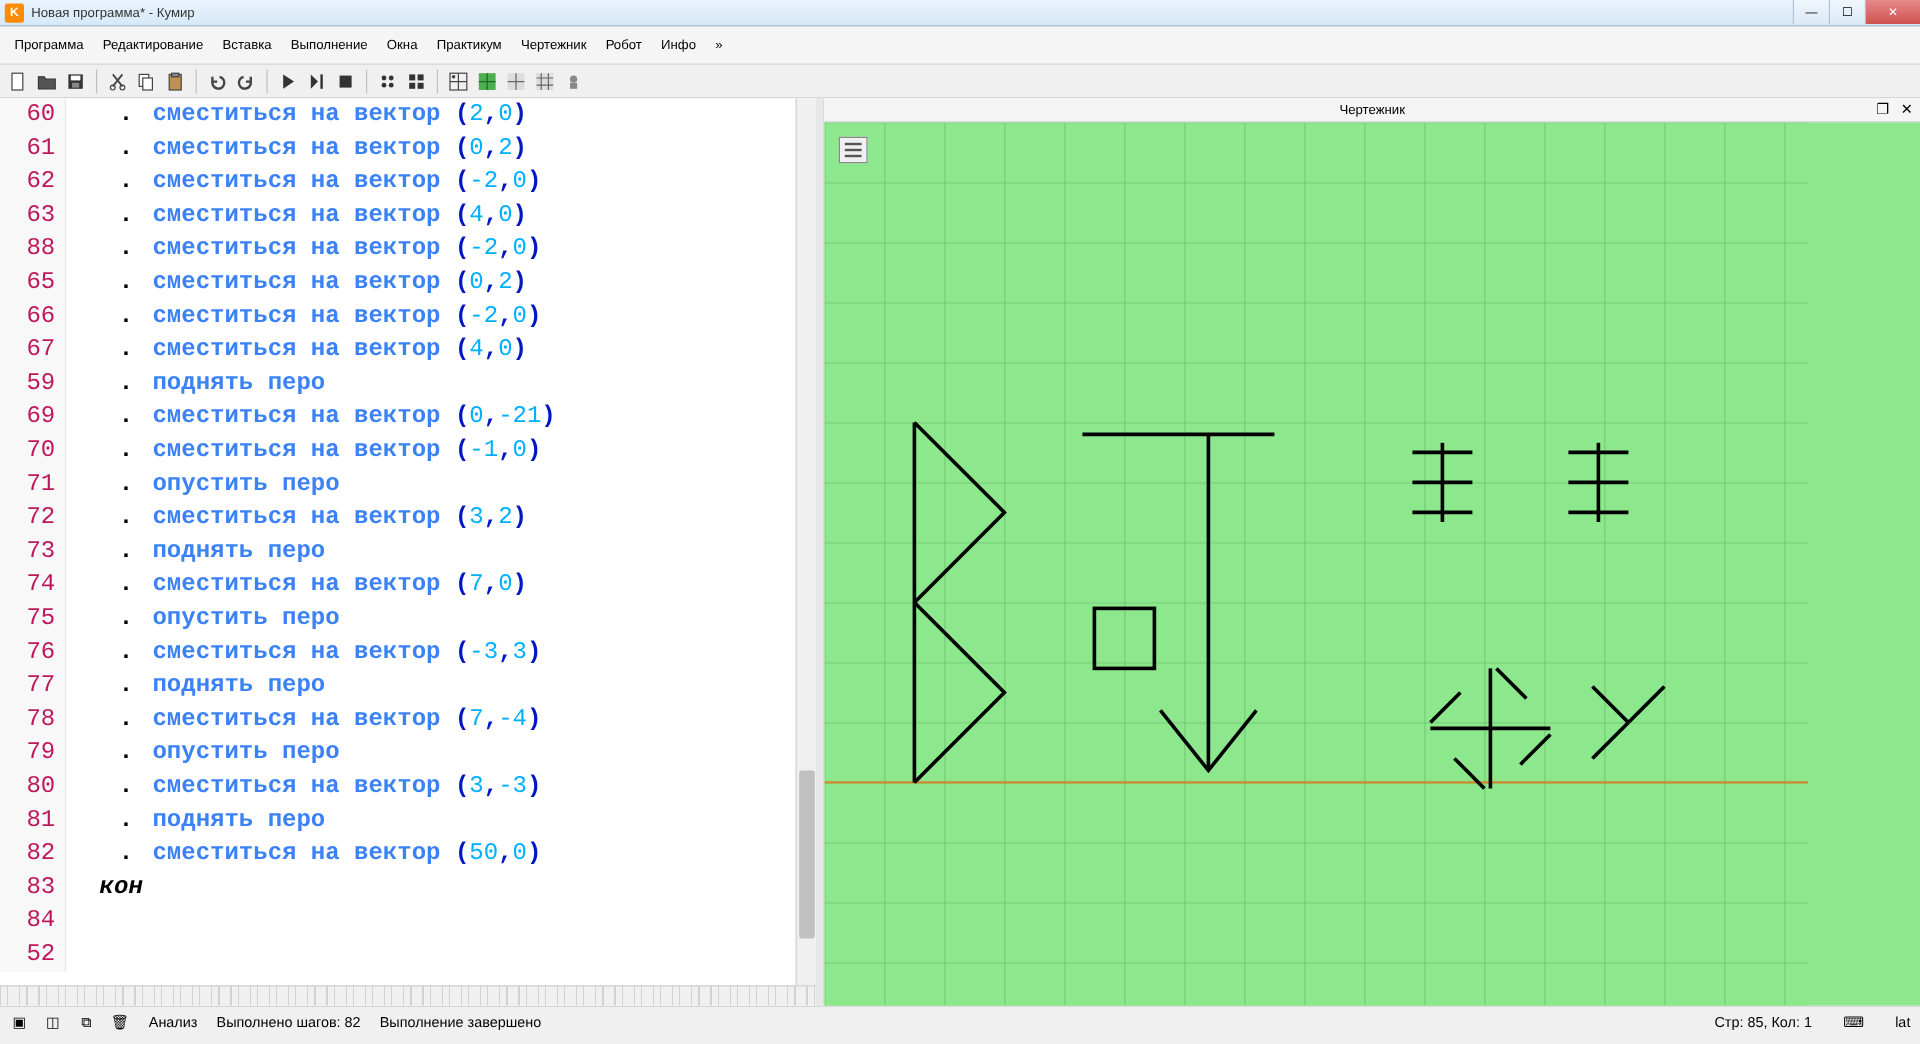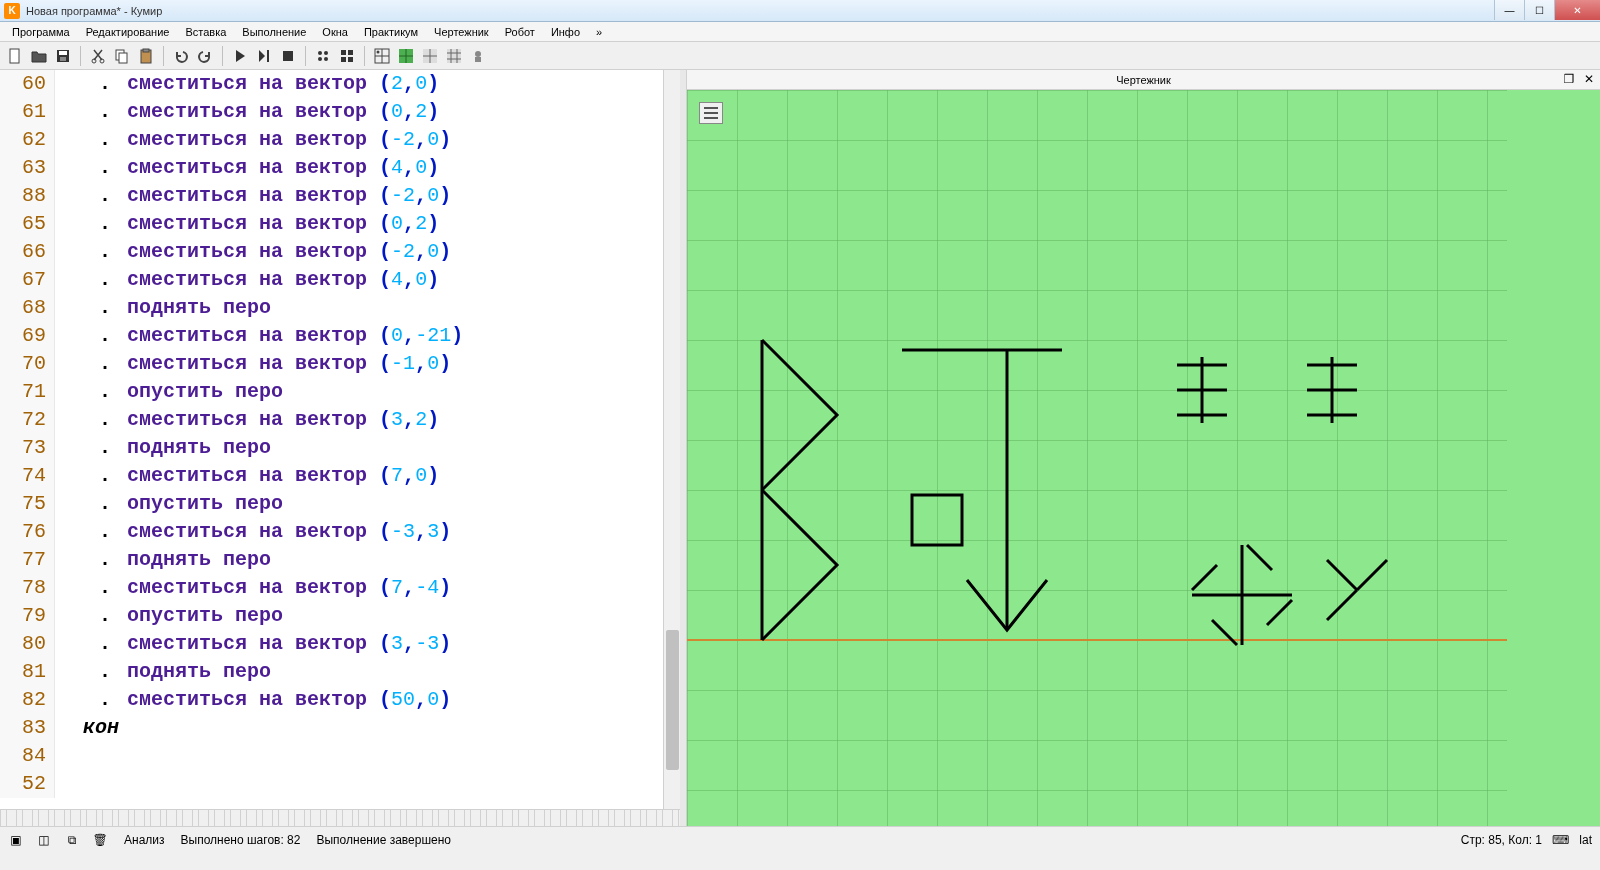--- a/index.html
+++ b/index.html
@@ -7,39 +7,39 @@
 
 .title-bar { height: 22px; background: linear-gradient(#eaf4fd, #d6e8f8); border-bottom: 1px solid #9fb9d0; display: flex; align-items: center; padding-left: 4px; position: relative; }
 .title-bar .app-icon { width: 16px; height: 16px; background: #ff8c00; border-radius: 2px; margin-right: 6px; display:flex; align-items:center; justify-content:center; color:#fff; font-weight:bold; font-size:10px;}
 .title-bar .title-text { color: #333; }
 .win-controls { position: absolute; right: 0; top: 0; display: flex; height: 20px; }
 .win-btn { width: 30px; height: 20px; display: flex; align-items: center; justify-content: center; font-size: 10px; border-left: 1px solid #b0c4d8; background: linear-gradient(#f0f6fc,#dce9f5); cursor:pointer;}
 .win-btn.close { background: linear-gradient(#e58a8a,#d05050); color: #fff; width: 46px; }
 .win-btn.max { background: linear-gradient(#f0f6fc,#dce9f5);}
 .win-btn.min { }
 
-.menu-bar { height: 20px; background: #f5f5f5; border-bottom: 1px solid #d0d0d0; display: flex; align-items: center; padding-left: 4px; gap: 0; }
+.menu-bar { height: 32px; background: #f5f5f5; border-bottom: 1px solid #d0d0d0; display: flex; align-items: center; padding-left: 4px; gap: 0; }
 .menu-item { padding: 2px 8px; cursor: pointer; }
 
 .toolbar { height: 28px; background: #f0f0f0; border-bottom: 1px solid #d0d0d0; display: flex; align-items: center; padding: 2px 4px; gap: 2px; }
 .tb-btn { width: 22px; height: 22px; display: flex; align-items: center; justify-content: center; cursor: pointer; border: 1px solid transparent; }
 .tb-sep { width: 1px; height: 20px; background: #c0c0c0; margin: 0 4px; }
 .tb-btn svg { width: 16px; height: 16px; }
 .tb-btn.green svg rect { fill: #4caf50; }
 
 .main-area { display: flex; height: 756px; }
 
 .editor-pane { width: 680px; background: #fff; position: relative; display: flex; flex-direction: column; }
 .editor-scroll { flex: 1; overflow: hidden; position: relative; }
 .code-area { font-family: 'Courier New', monospace; font-size: 20px; line-height: 28px; position: relative; }
 .code-line { display: flex; height: 28px; align-items: center; white-space: pre; }
-.gutter { width: 55px; text-align: right; padding-right: 8px; color: #a16207; background: #f8f8f8; border-right: 1px solid #e8e8e8; flex-shrink: 0; }
+.gutter { width: 55px; text-align: right; padding-right: 8px; color: #be185d; background: #f8f8f8; border-right: 1px solid #e8e8e8; flex-shrink: 0; }
 .indent-marker { width: 28px; flex-shrink: 0; }
 .dot { color: #000; font-weight: bold; padding: 0 4px 0 16px;}
-.kw { color: #4c1d95; font-weight: bold; }
+.kw { color: #3b82f6; font-weight: bold; }
 .num { color: #00b0ff; }
 .plain { color: #000; font-weight:bold;font-style:italic;}
 .paren { color: #0018c4; font-weight:bold;}
 
 .vscroll { position: absolute; right: 0; top: 0; width: 17px; height: 100%; background: #f0f0f0; border-left: 1px solid #d0d0d0; }
 .vscroll-thumb { position: absolute; left: 2px; width: 13px; background: #c0c0c0; border-radius: 2px; }
 .hscroll-area { height: 17px; background: #f0f0f0; border-top: 1px solid #d0d0d0; position: relative; }
 .hscroll-pattern { position: absolute; left: 0; top: 0; height: 100%; width: 100%; background: repeating-linear-gradient(90deg, #888 0 1px, transparent 1px 6px, #888 6px 7px, transparent 7px 16px); opacity:0.3;}
 
 .splitter { width: 6px; background: #e8e8e8; cursor: col-resize; }
@@ -51,21 +51,21 @@
 .canvas-body { flex: 1; position: relative; overflow: hidden; background: #8de88d; }
 .canvas-burger { position: absolute; left: 12px; top: 12px; width: 24px; height: 22px; background: #f0f0f0; border: 1px solid #888; display:flex; flex-direction:column; justify-content:center; align-items:center; gap:3px; cursor:pointer; z-index:5;}
 .canvas-burger div { width: 14px; height: 2px; background: #555; }
 
 .grid-svg { position: absolute; left: 0; top: 0; }
 
 .status-bar { height: 26px; background: #f0f0f0; border-top: 1px solid #d0d0d0; display: flex; align-items: center; padding: 0 8px; gap: 16px; font-size: 12px; }
 .status-left { display: flex; align-items: center; gap: 12px; }
 .status-icon { width: 16px; height: 16px; cursor: pointer; display:flex; align-items:center; justify-content:center;}
 .status-spacer { flex: 1; }
-.status-right { display: flex; align-items: center; gap: 10px; }
+.status-right { display: flex; align-items: center; gap: 26px; }
 </style>
 </head>
 <body>
 
 <div class="title-bar">
   <div class="app-icon">K</div>
   <span class="title-text">Новая программа* - Кумир</span>
   <div class="win-controls">
     <div class="win-btn min">—</div>
     <div class="win-btn max">☐</div>
@@ -216,21 +216,21 @@
     <div class="editor-scroll">
       <div class="code-area" id="code-area">
           <div class="code-line"><div class="gutter">60</div><div class="indent-marker"></div><span class="dot">. </span><span class="kw">сместиться на вектор</span><span class="kw"> </span><span class="paren">(</span><span class="num">2</span><span class="paren">,</span><span class="num">0</span><span class="paren">)</span></div>
           <div class="code-line"><div class="gutter">61</div><div class="indent-marker"></div><span class="dot">. </span><span class="kw">сместиться на вектор</span><span class="kw"> </span><span class="paren">(</span><span class="num">0</span><span class="paren">,</span><span class="num">2</span><span class="paren">)</span></div>
           <div class="code-line"><div class="gutter">62</div><div class="indent-marker"></div><span class="dot">. </span><span class="kw">сместиться на вектор</span><span class="kw"> </span><span class="paren">(</span><span class="num">-2</span><span class="paren">,</span><span class="num">0</span><span class="paren">)</span></div>
           <div class="code-line"><div class="gutter">63</div><div class="indent-marker"></div><span class="dot">. </span><span class="kw">сместиться на вектор</span><span class="kw"> </span><span class="paren">(</span><span class="num">4</span><span class="paren">,</span><span class="num">0</span><span class="paren">)</span></div>
           <div class="code-line"><div class="gutter">88</div><div class="indent-marker"></div><span class="dot">. </span><span class="kw">сместиться на вектор</span><span class="kw"> </span><span class="paren">(</span><span class="num">-2</span><span class="paren">,</span><span class="num">0</span><span class="paren">)</span></div>
           <div class="code-line"><div class="gutter">65</div><div class="indent-marker"></div><span class="dot">. </span><span class="kw">сместиться на вектор</span><span class="kw"> </span><span class="paren">(</span><span class="num">0</span><span class="paren">,</span><span class="num">2</span><span class="paren">)</span></div>
           <div class="code-line"><div class="gutter">66</div><div class="indent-marker"></div><span class="dot">. </span><span class="kw">сместиться на вектор</span><span class="kw"> </span><span class="paren">(</span><span class="num">-2</span><span class="paren">,</span><span class="num">0</span><span class="paren">)</span></div>
           <div class="code-line"><div class="gutter">67</div><div class="indent-marker"></div><span class="dot">. </span><span class="kw">сместиться на вектор</span><span class="kw"> </span><span class="paren">(</span><span class="num">4</span><span class="paren">,</span><span class="num">0</span><span class="paren">)</span></div>
-          <div class="code-line"><div class="gutter">68</div><div class="indent-marker"></div><span class="dot">. </span><span class="kw">поднять перо</span></div>
+          <div class="code-line"><div class="gutter">59</div><div class="indent-marker"></div><span class="dot">. </span><span class="kw">поднять перо</span></div>
           <div class="code-line"><div class="gutter">69</div><div class="indent-marker"></div><span class="dot">. </span><span class="kw">сместиться на вектор</span><span class="kw"> </span><span class="paren">(</span><span class="num">0</span><span class="paren">,</span><span class="num">-21</span><span class="paren">)</span></div>
           <div class="code-line"><div class="gutter">70</div><div class="indent-marker"></div><span class="dot">. </span><span class="kw">сместиться на вектор</span><span class="kw"> </span><span class="paren">(</span><span class="num">-1</span><span class="paren">,</span><span class="num">0</span><span class="paren">)</span></div>
           <div class="code-line"><div class="gutter">71</div><div class="indent-marker"></div><span class="dot">. </span><span class="kw">опустить перо</span></div>
           <div class="code-line"><div class="gutter">72</div><div class="indent-marker"></div><span class="dot">. </span><span class="kw">сместиться на вектор</span><span class="kw"> </span><span class="paren">(</span><span class="num">3</span><span class="paren">,</span><span class="num">2</span><span class="paren">)</span></div>
           <div class="code-line"><div class="gutter">73</div><div class="indent-marker"></div><span class="dot">. </span><span class="kw">поднять перо</span></div>
           <div class="code-line"><div class="gutter">74</div><div class="indent-marker"></div><span class="dot">. </span><span class="kw">сместиться на вектор</span><span class="kw"> </span><span class="paren">(</span><span class="num">7</span><span class="paren">,</span><span class="num">0</span><span class="paren">)</span></div>
           <div class="code-line"><div class="gutter">75</div><div class="indent-marker"></div><span class="dot">. </span><span class="kw">опустить перо</span></div>
           <div class="code-line"><div class="gutter">76</div><div class="indent-marker"></div><span class="dot">. </span><span class="kw">сместиться на вектор</span><span class="kw"> </span><span class="paren">(</span><span class="num">-3</span><span class="paren">,</span><span class="num">3</span><span class="paren">)</span></div>
           <div class="code-line"><div class="gutter">77</div><div class="indent-marker"></div><span class="dot">. </span><span class="kw">поднять перо</span></div>
           <div class="code-line"><div class="gutter">78</div><div class="indent-marker"></div><span class="dot">. </span><span class="kw">сместиться на вектор</span><span class="kw"> </span><span class="paren">(</span><span class="num">7</span><span class="paren">,</span><span class="num">-4</span><span class="paren">)</span></div>

